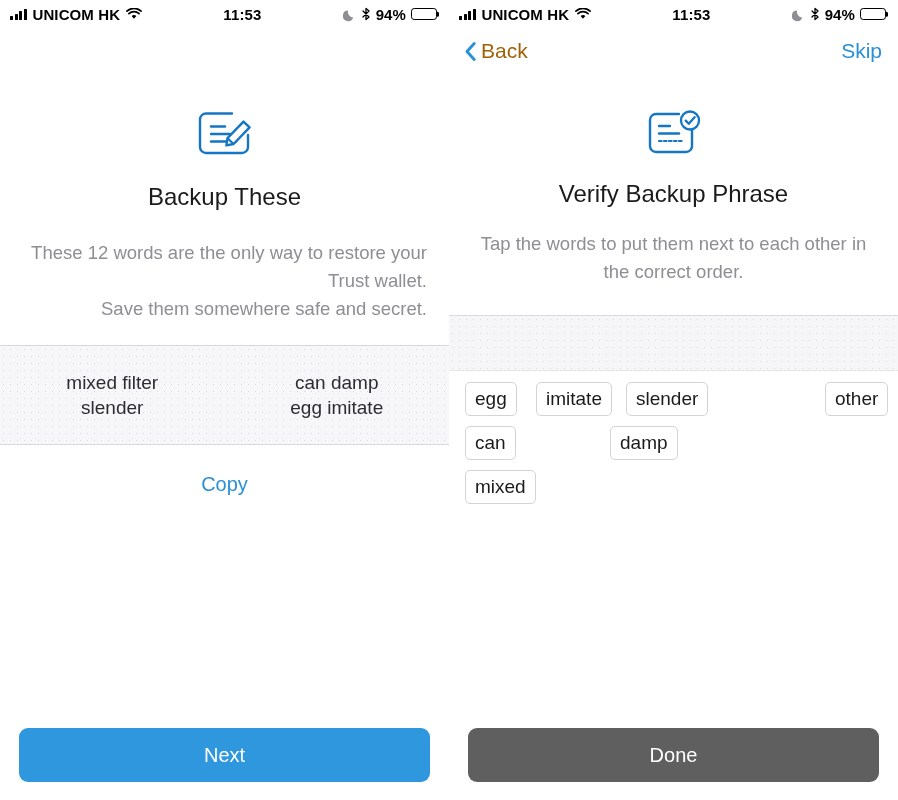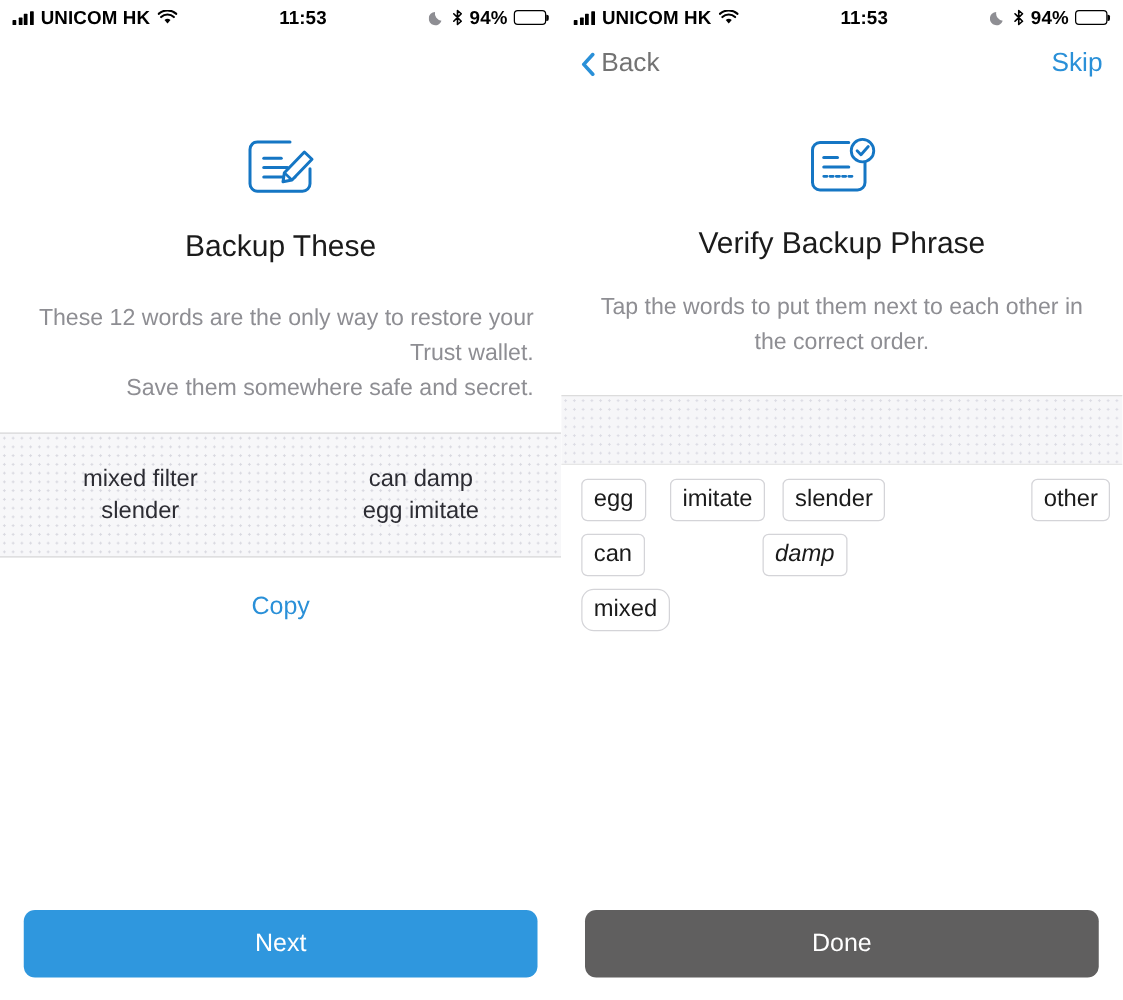--- a/index.html
+++ b/index.html
@@ -88,21 +88,21 @@
     display: flex;
     align-items: center;
     justify-content: space-between;
     padding: 0 16px;
     box-sizing: border-box;
   }
   .nav-back {
     display: flex;
     align-items: center;
     gap: 5px;
-    color: #737373;
+    color: #a16207;
     font-size: 21px;
     cursor: pointer;
   }
   .chev {
     width: 11px; height: 19px;
     flex: 0 0 auto;
   }
   .nav-skip {
     color: #2a90d8;
     font-size: 21px;
@@ -372,20 +372,20 @@
     </div>
 
     <div class="answer-box"></div>
 
     <div class="chips">
         <div class="chip" style="left: 16px; top: 4px;">egg</div>
         <div class="chip" style="left: 87px; top: 4px;">imitate</div>
         <div class="chip" style="left: 177px; top: 4px;">slender</div>
         <div class="chip" style="left: 376px; top: 4px;">other</div>
         <div class="chip" style="left: 16px; top: 48px;">can</div>
-        <div class="chip" style="left: 161px; top: 48px; font-style: italic;">damp</div>
-        <div class="chip" style="left: 16px; top: 92px; border-radius: 10px;">mixed</div>
+        <div class="chip" style="left: 161px; top: 48px;">damp</div>
+        <div class="chip" style="left: 16px; top: 92px;">mixed</div>
       </div>
 
     <button class="btn btn-done" style="background: rgb(96, 95, 95);">Done</button>
   </div>
 
 </div>
 
 </body></html>

